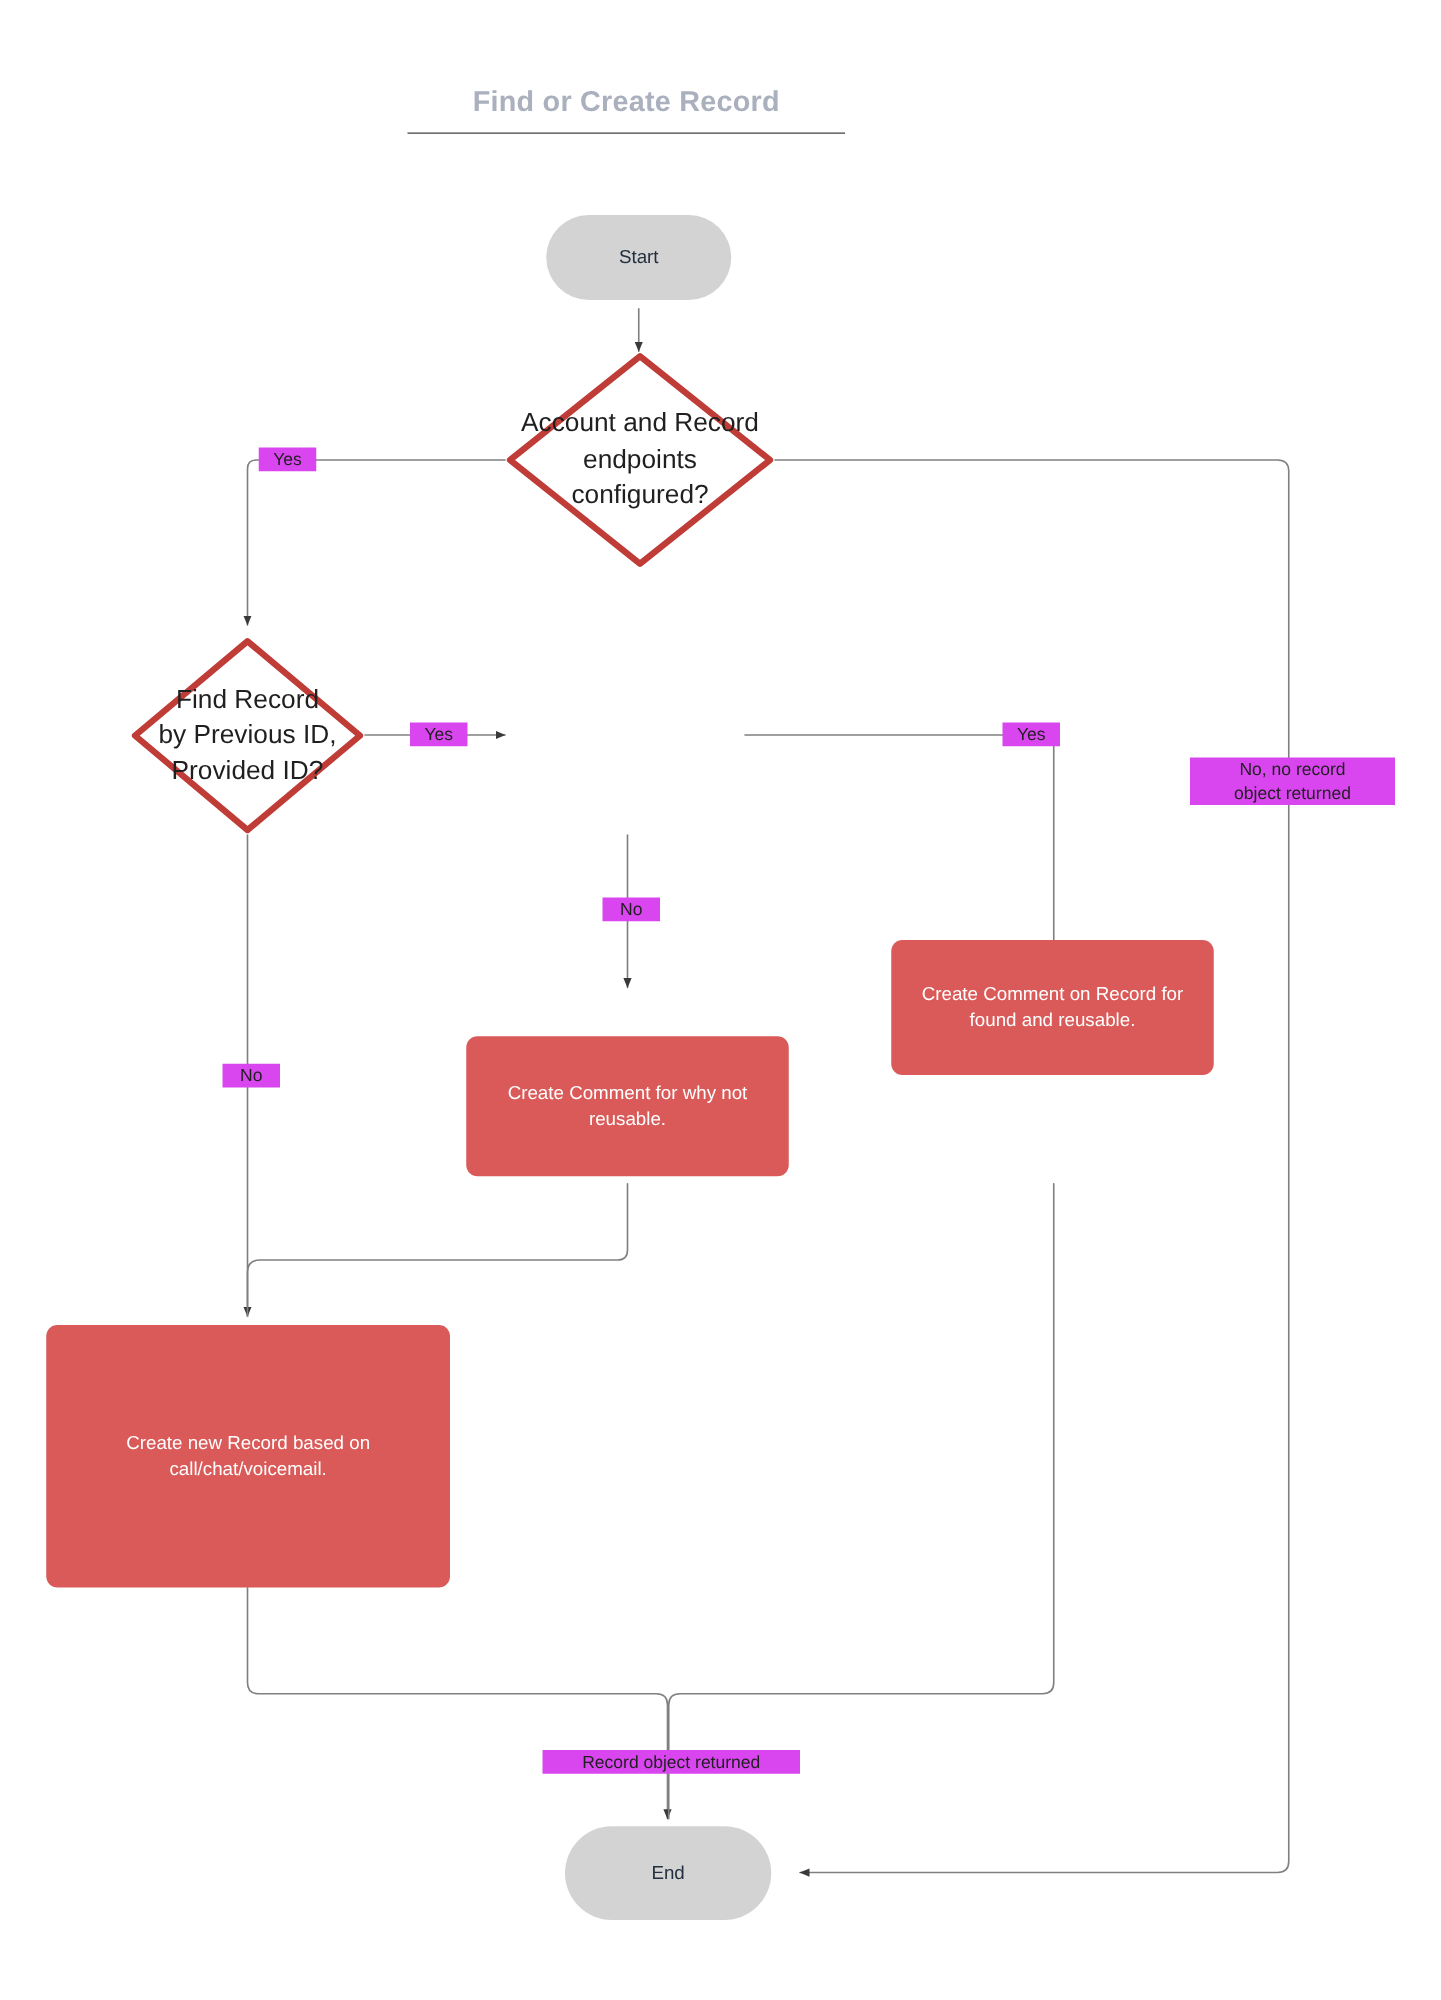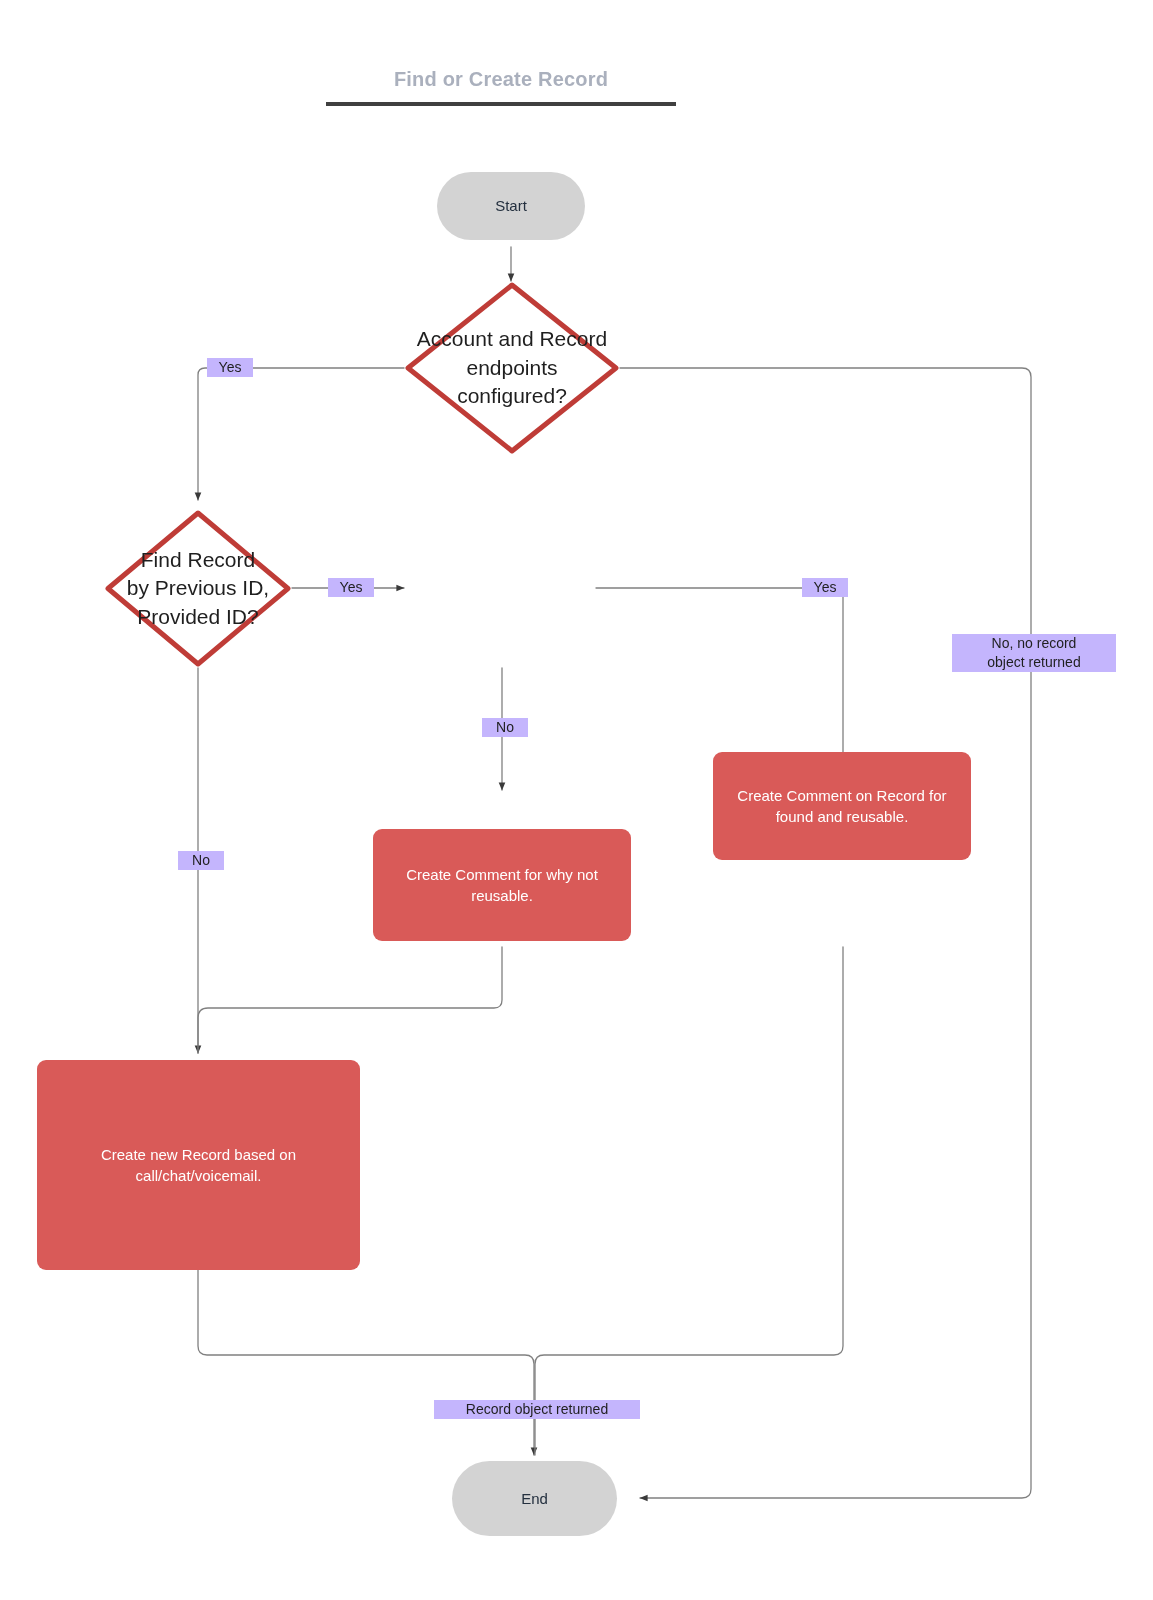--- a/index.html
+++ b/index.html
@@ -19,26 +19,26 @@
     overflow: hidden;
   }
 
   
   #diagram-title {
     position: absolute;
     left: 326px;
     top: 68px;
     width: 350px;
     text-align: center;
-    font-size: 20px;
+    font-size: 23px;
     font-weight: bold;
     color: #aab0bd;
     letter-spacing: 0.2px;
     padding-bottom: 11px;
-    border-bottom: 4px solid #404040;
+    border-bottom: 1px solid #404040;
     box-sizing: border-box;
   }
 
   
   #edge-layer {
     position: absolute;
     left: 0;
     top: 0;
     width: 1153px;
     height: 1600px;
@@ -93,21 +93,21 @@
     line-height: 1.4;
     white-space: pre-line;
     padding: 0 14px;
   }
 
   
   .edge-label {
     position: absolute;
     font-size: 14px;
     color: #1f1f1f;
-    background: #c4b5fd;
+    background: #d946ef;
     line-height: 1.35;
     text-align: center;
     white-space: pre-line;
     padding: 0 3px;
   }
 </style>
 </head>
 <body>
 
 <div id="canvas">
@@ -181,21 +181,21 @@
     <span>Create new Record based on
 call/chat/voicemail.</span>
   </div>
 
   <div class="node terminal" style="left:452px; top:1461px; width:165px; height:75px;text-align:center;">
     <span>End</span>
   </div>
 
   <div class="edge-label" style="left:207px; top:358px; width:40px;">Yes</div>
 
-  <div class="edge-label" style="left:952px; top:634px; width:158px;">No, no record
+  <div class="edge-label" style="left:952px; top:606px; width:158px;">No, no record
 object returned</div>
 
   <div class="edge-label" style="left:328px; top:578px; width:40px;">Yes</div>
 
   <div class="edge-label" style="left:178px; top:851px; width:40px;">No</div>
 
   <div class="edge-label" style="left:482px; top:718px; width:40px;">No</div>
 
   <div class="edge-label" style="left:802px; top:578px; width:40px;">Yes</div>
 

